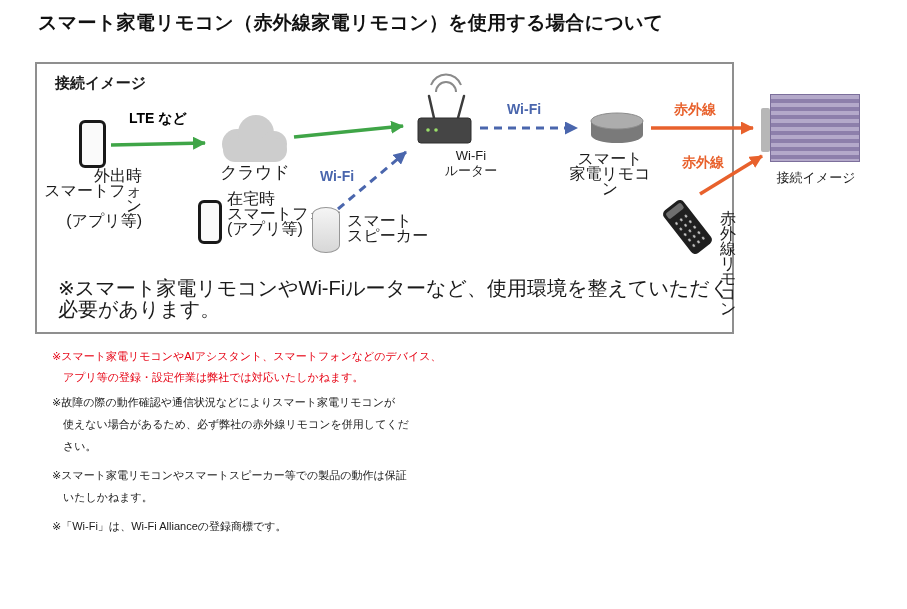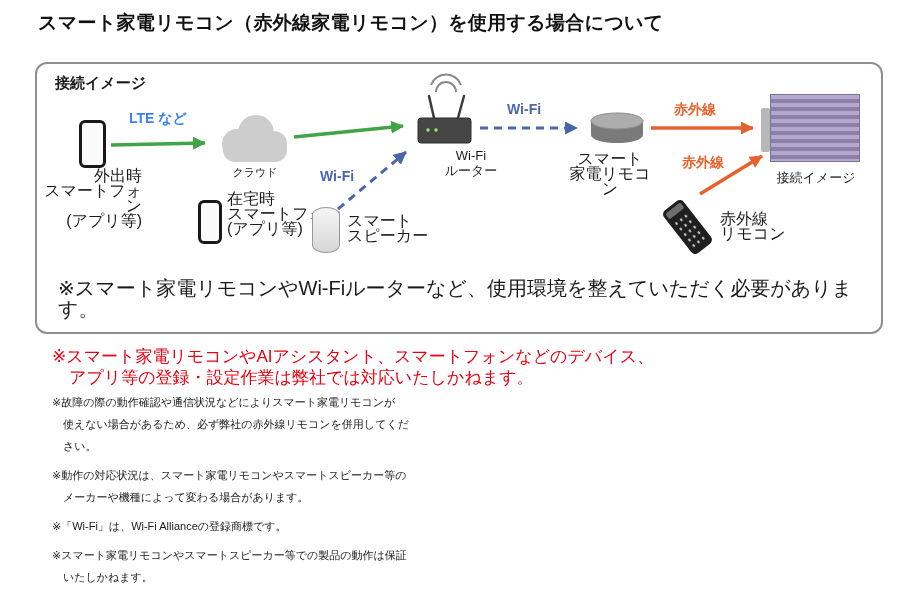--- a/index.html
+++ b/index.html
@@ -2,30 +2,30 @@
 <html lang="ja"><head>
 <meta charset="utf-8">
 <style>
   * { margin:0; padding:0; box-sizing:border-box; }
   html,body { background:#ffffff; }
   body { font-family:"Liberation Sans","DejaVu Sans",sans-serif; color:#1a1a1a; }
   .page { position:relative; width:907px; height:609px; background:#fff; overflow:hidden; }
 
   .title { position:absolute; left:38px; top:10px; font-size:19px; font-weight:bold; letter-spacing:.3px; color:#111; }
 
-  .frame { position:absolute; left:35px; top:62px; width:848px; height:272px;
-           border:2px solid #8f8f8f; border-radius:12px; background:#fff; }
+  .frame { position:absolute; left:35px; top:62px; width:699px; height:272px;
+           border:2px solid #8f8f8f; border-radius:0; background:#fff; }
   .frame-heading { position:absolute; left:18px; top:10px; font-size:15px; font-weight:bold; }
 
   .svg-overlay { position:absolute; left:0; top:0; width:841px; height:268px; }
 
   .lbl { position:absolute; font-size:16px; line-height:15px; white-space:pre-line; color:#1a1a1a; }
   .lbl.center { text-align:center; }
   .arrow-lbl { position:absolute; font-size:14px; font-weight:bold; white-space:nowrap; }
-  .green  { color:#3b82f6; }
+  .green  { color:#000000; }
   .blue   { color:#4a66ad; }
   .orange { color:#e8612c; }
 
   .phone { position:absolute; width:27px; height:48px; border:3px solid #191919; border-radius:6px; background:#fafafa; }
   .phone-sm { width:24px; height:44px; }
 
   .speaker { position:absolute; width:28px; height:46px; border:1px solid #979797;
              border-radius:14px/8px; background:linear-gradient(180deg,#f5f5f5,#d7d7d7); }
 
   .blinds { position:absolute; width:90px; height:68px; border:1px solid #7c6f9b;
@@ -35,21 +35,21 @@
   .remote { position:absolute; width:25px; height:54px; background:#1f1f1f; border-radius:5px;
             transform:rotate(-38deg); }
   .remote .head { position:absolute; left:3px; top:3px; right:3px; height:7px; background:#6e6e6e; border-radius:2px; }
   .remote .keys { position:absolute; left:3px; right:3px; top:14px; bottom:4px;
                   background-image:radial-gradient(circle,#c9c9c9 1px,transparent 1.6px);
                   background-size:6px 7px; }
 
   .frame-notes { position:absolute; left:21px; top:214px; }
   .frame-notes .note { font-size:20px; line-height:21px; color:#1a1a1a; }
 
-  .warn-red { position:absolute; left:52px; top:346px; width:640px; font-size:17px; line-height:21px;
+  .warn-red { position:absolute; left:52px; top:346px; width:640px; font-size:11px; line-height:21px;
               color:#e60012; white-space:pre-line; padding-left:1em; text-indent:-1em; }
 
   .notes-list { position:absolute; left:52px; top:391px; width:620px; }
   .notes-list .n { font-size:11px; line-height:22px; white-space:pre-line;
                    padding-left:1em; text-indent:-1em; margin-bottom:7px; color:#1a1a1a; }
 </style>
 </head>
 <body>
 
 <div class="page">
@@ -104,21 +104,21 @@
 
     <div class="frame-heading">接続イメージ</div>
 
     <div class="phone" style="left:42px;top:56px;"></div>
     <div class="lbl center" style="left:5px;top:104px;width:100px;text-align:right;">外出時
 スマートフォン
 (アプリ等)</div>
 
     <div class="arrow-lbl green" style="left:92px;top:46px;">LTE など</div>
 
-    <div class="lbl center" style="left:178px;top:101px;width:80px;font-size:11px;">クラウド</div>
+    <div class="lbl center" style="left:178px;top:101px;width:80px;font-size:17px;">クラウド</div>
 
     <div class="arrow-lbl blue" style="left:283px;top:104px;">Wi-Fi</div>
 
     <div class="phone phone-sm" style="left:161px;top:136px;"></div>
     <div class="lbl" style="left:190px;top:127px;">在宅時
 スマートフォン
 (アプリ等)</div>
 
     <div class="speaker" style="left:275px;top:143px;"></div>
     <div class="lbl" style="left:310px;top:149px;">スマート
@@ -152,20 +152,18 @@
     </div>
   </div>
 
   <div class="warn-red">※スマート家電リモコンやAIアシスタント、スマートフォンなどのデバイス、
 アプリ等の登録・設定作業は弊社では対応いたしかねます。</div>
 
   <div class="notes-list">
     <div class="n">※故障の際の動作確認や通信状況などによりスマート家電リモコンが
 使えない場合があるため、必ず弊社の赤外線リモコンを併用してくだ
 さい。</div>
-    <div class="n">※動作の対応状況は、スマート家電リモコンやスマートスピーカー等の
-メーカーや機種によって変わる場合があります。</div>
-    <div class="n">※「Wi-Fi」は、Wi-Fi Allianceの登録商標です。</div>
     <div class="n">※スマート家電リモコンやスマートスピーカー等での製品の動作は保証
 いたしかねます。</div>
+    <div class="n">※「Wi-Fi」は、Wi-Fi Allianceの登録商標です。</div>
   </div>
 
 </div>
 
 </body></html>

